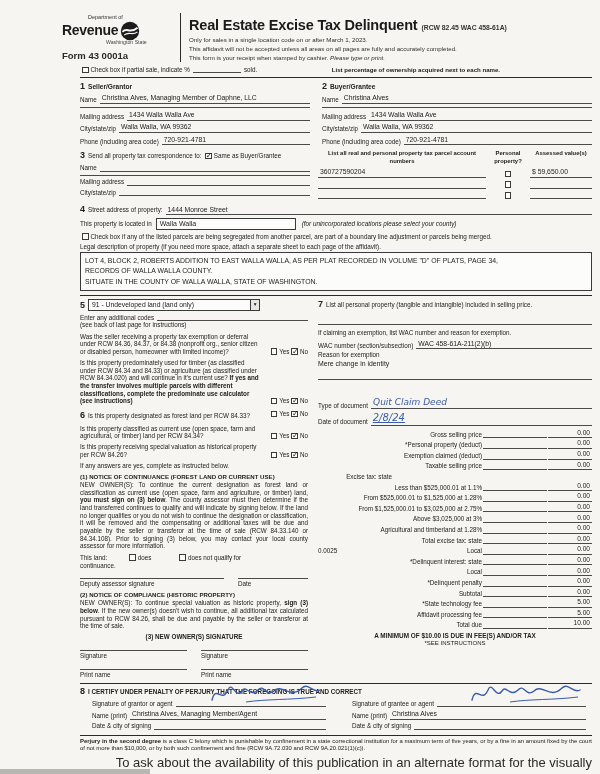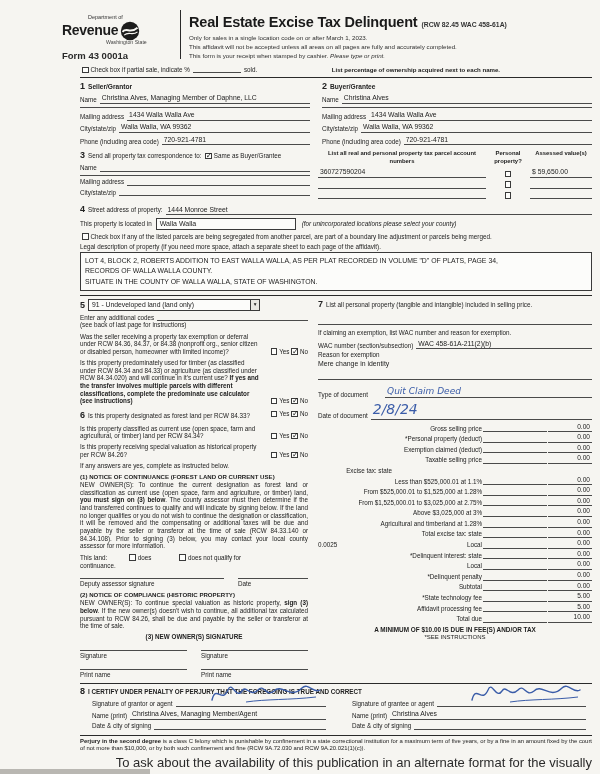--- a/index.html
+++ b/index.html
@@ -7,21 +7,21 @@
   body {
     font-family:"Liberation Sans", sans-serif;
     background:#f6f5f1; color:#222;
     font-size:6.3px; line-height:1.22;
     overflow:hidden; position:relative;
   }
   .page { position:absolute; inset:0; padding:8px 8px 0 62px; }
   .inner { padding-left:18px; }
 
   
-  .hdr { display:flex; align-items:center; margin-bottom:4px; }
+  .hdr { display:flex; align-items:flex-end; margin-bottom:4px; }
   .hdr-left { width:118px; padding-top:6px; }
   .logo-line1 { font-size:5.5px; color:#333; padding-left:26px; }
   .logo-main { display:flex; align-items:center; }
   .logo-word { font-size:14px; font-weight:bold; letter-spacing:-0.3px; color:#1c1c1c; }
   .logo-circle { width:20px; height:20px; margin-left:2px; }
   .logo-line2 { font-size:5.2px; color:#444; padding-left:44px; margin-top:-2px; }
   .form-no { font-size:9.5px; font-weight:bold; margin-top:5px; color:#2a2a2a; }
   .hdr-right { border-left:1.6px solid #2a2a2a; padding-left:8px; flex:1; padding-top:4px; }
   .title-row { display:flex; align-items:baseline; gap:4px; }
   .title { font-size:14.5px; font-weight:bold; color:#1a1a1a; letter-spacing:-0.2px; }
@@ -335,27 +335,27 @@
         <div style="margin-top:4px;">If claiming an exemption, list WAC number and reason for exemption.</div>
         <div class="frow">
             <span class="lab">WAC number (section/subsection)</span>
             <span class="val">WAC 458-61A-211(2)(b)</span>
           </div>
         <div style="margin-top:1.5px;">Reason for exemption</div>
         <div style="font-size:6.9px; margin-top:1.5px;">Mere change in identity</div>
         <div class="frow" style="margin-top:10px;">
             <span class="val"></span>
           </div>
-        <div class="frow" style="margin-top:6px;gap:14px;">
+        <div class="frow" style="margin-top:17px;">
             <span class="lab">Type of document</span>
             <span class="val hand" style="font-size:9px;">Quit  Claim  Deed</span>
           </div>
         <div class="frow">
             <span class="lab">Date of document</span>
-            <span class="val hand" style="font-size:14px;">2/8/24</span>
+            <span class="val hand" style="font-size:10px;text-decoration:underline;">2/8/24</span>
           </div>
 
         <div style="margin-top:2px;">
 
             <div class="tax-row">
 
               <span class="tax-label">Gross selling price</span>
               <span class="tax-line"></span>
               <span class="tax-value">0.00</span>
             </div>

